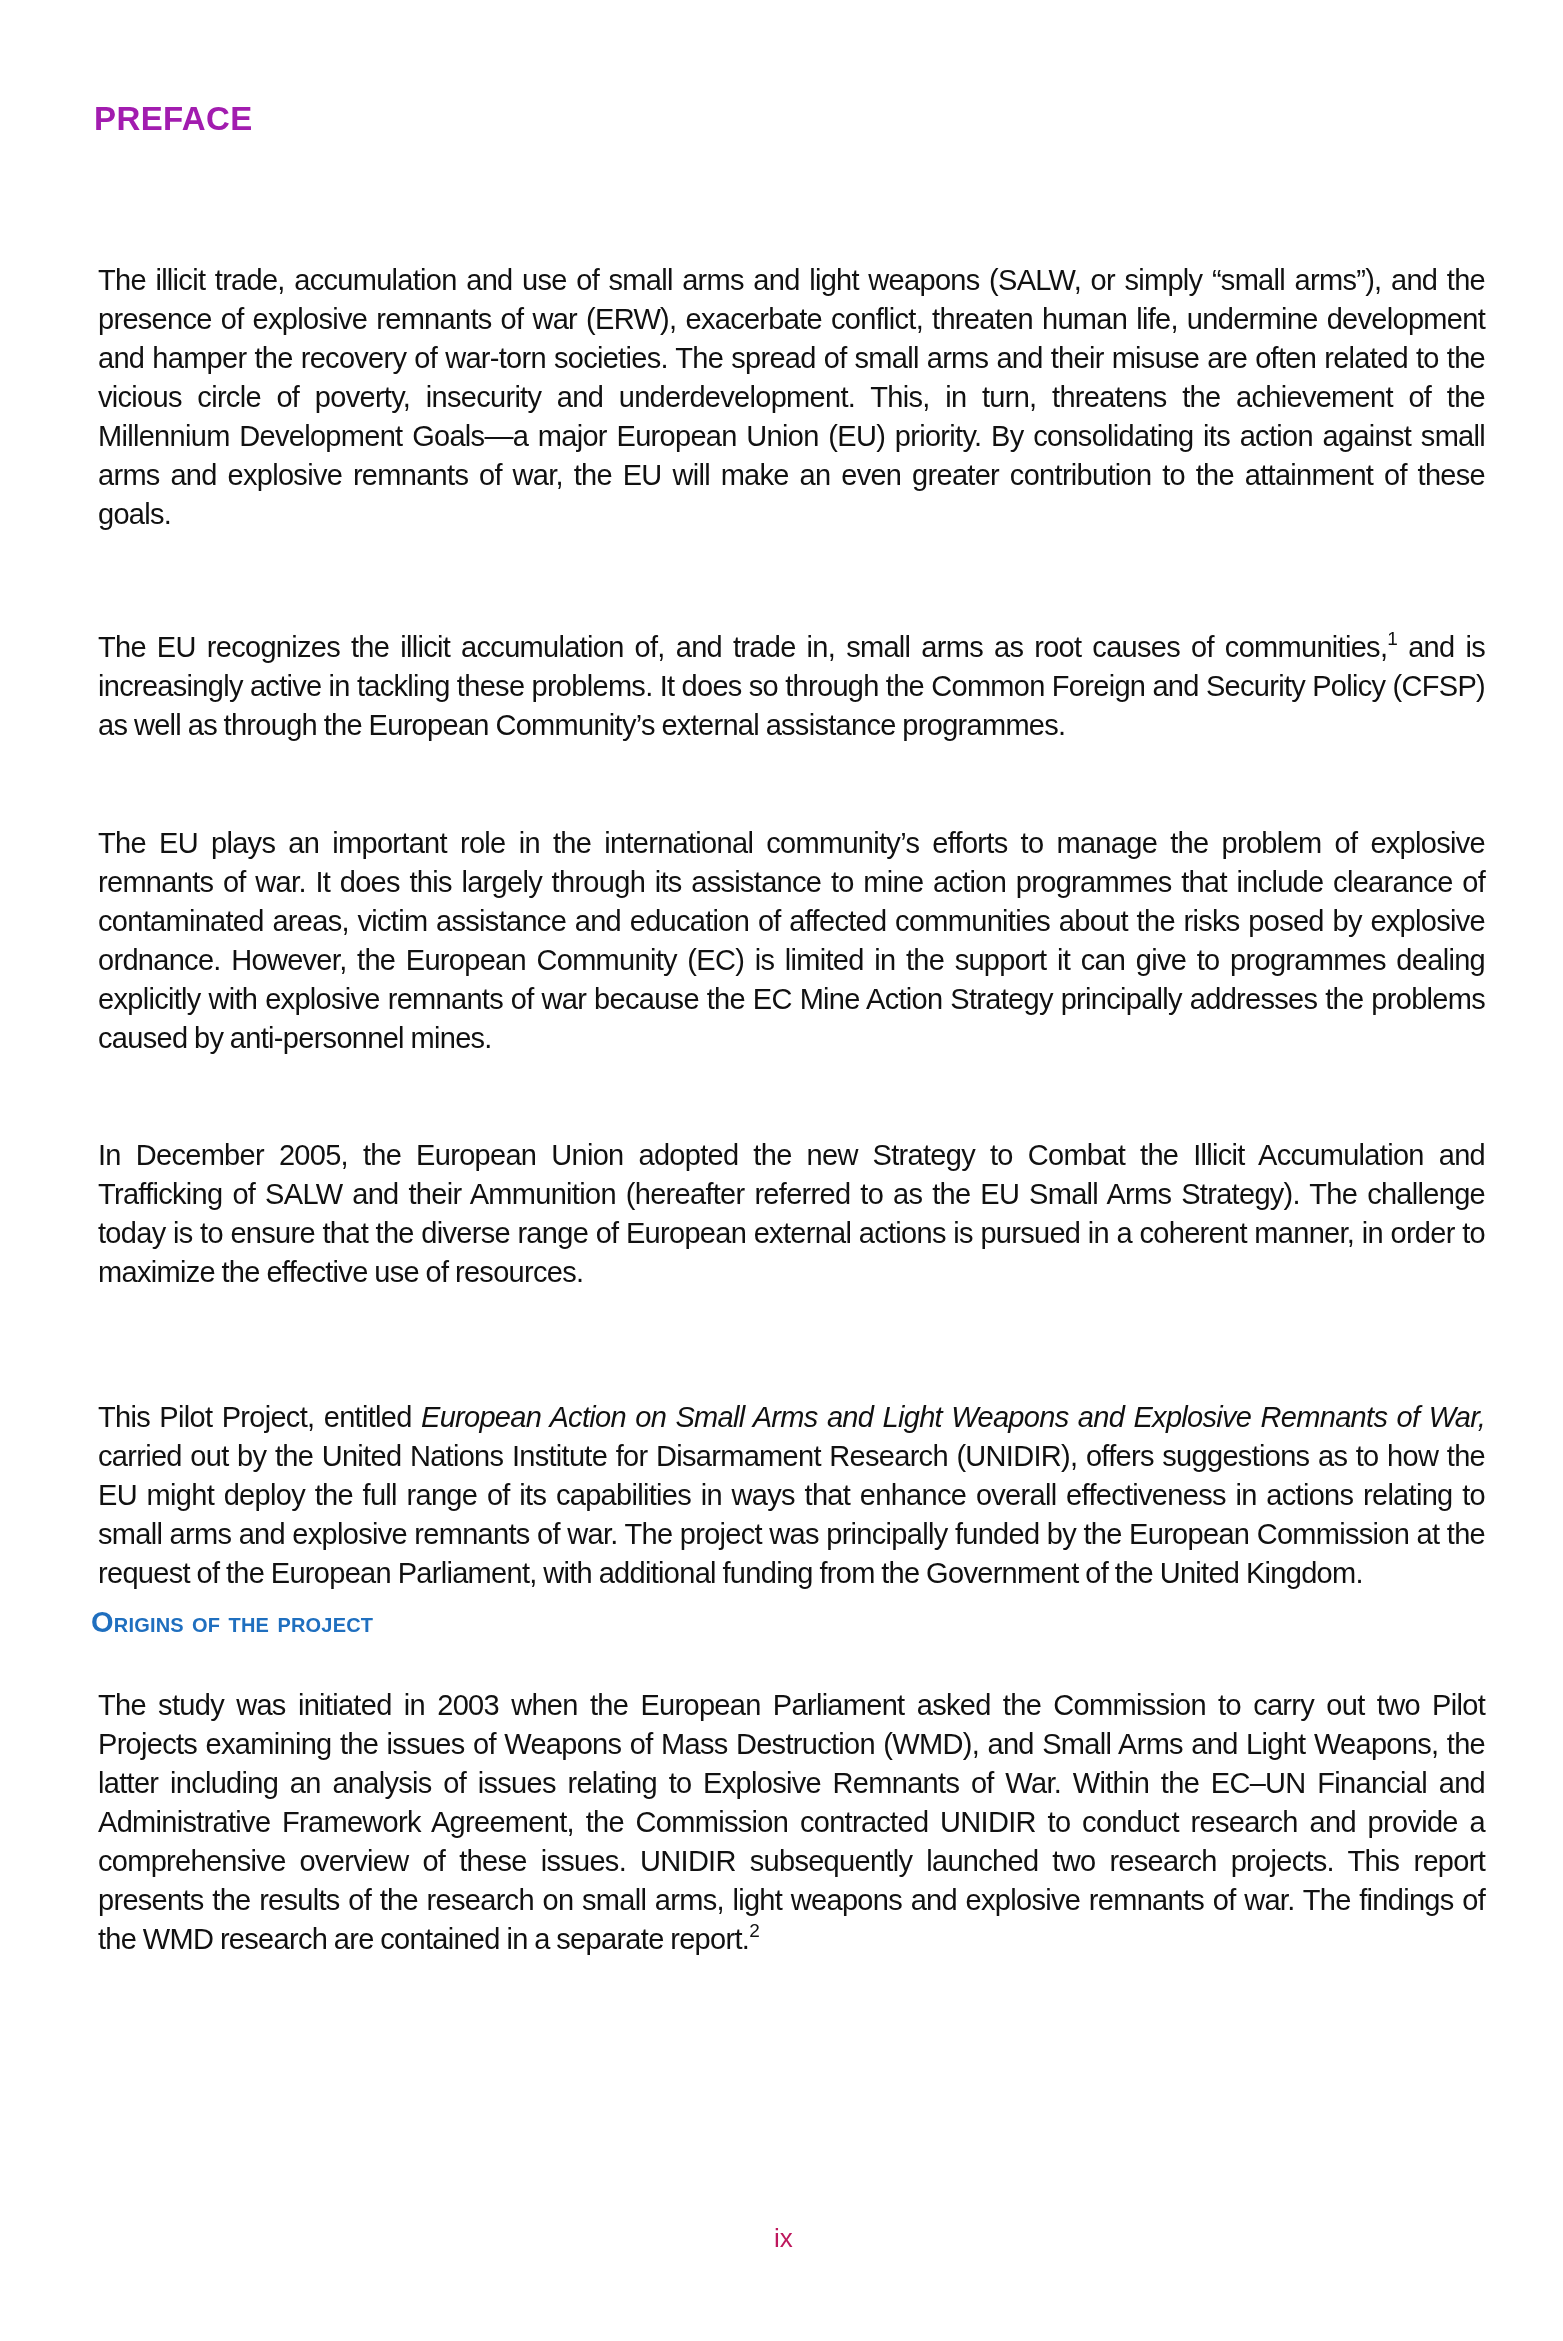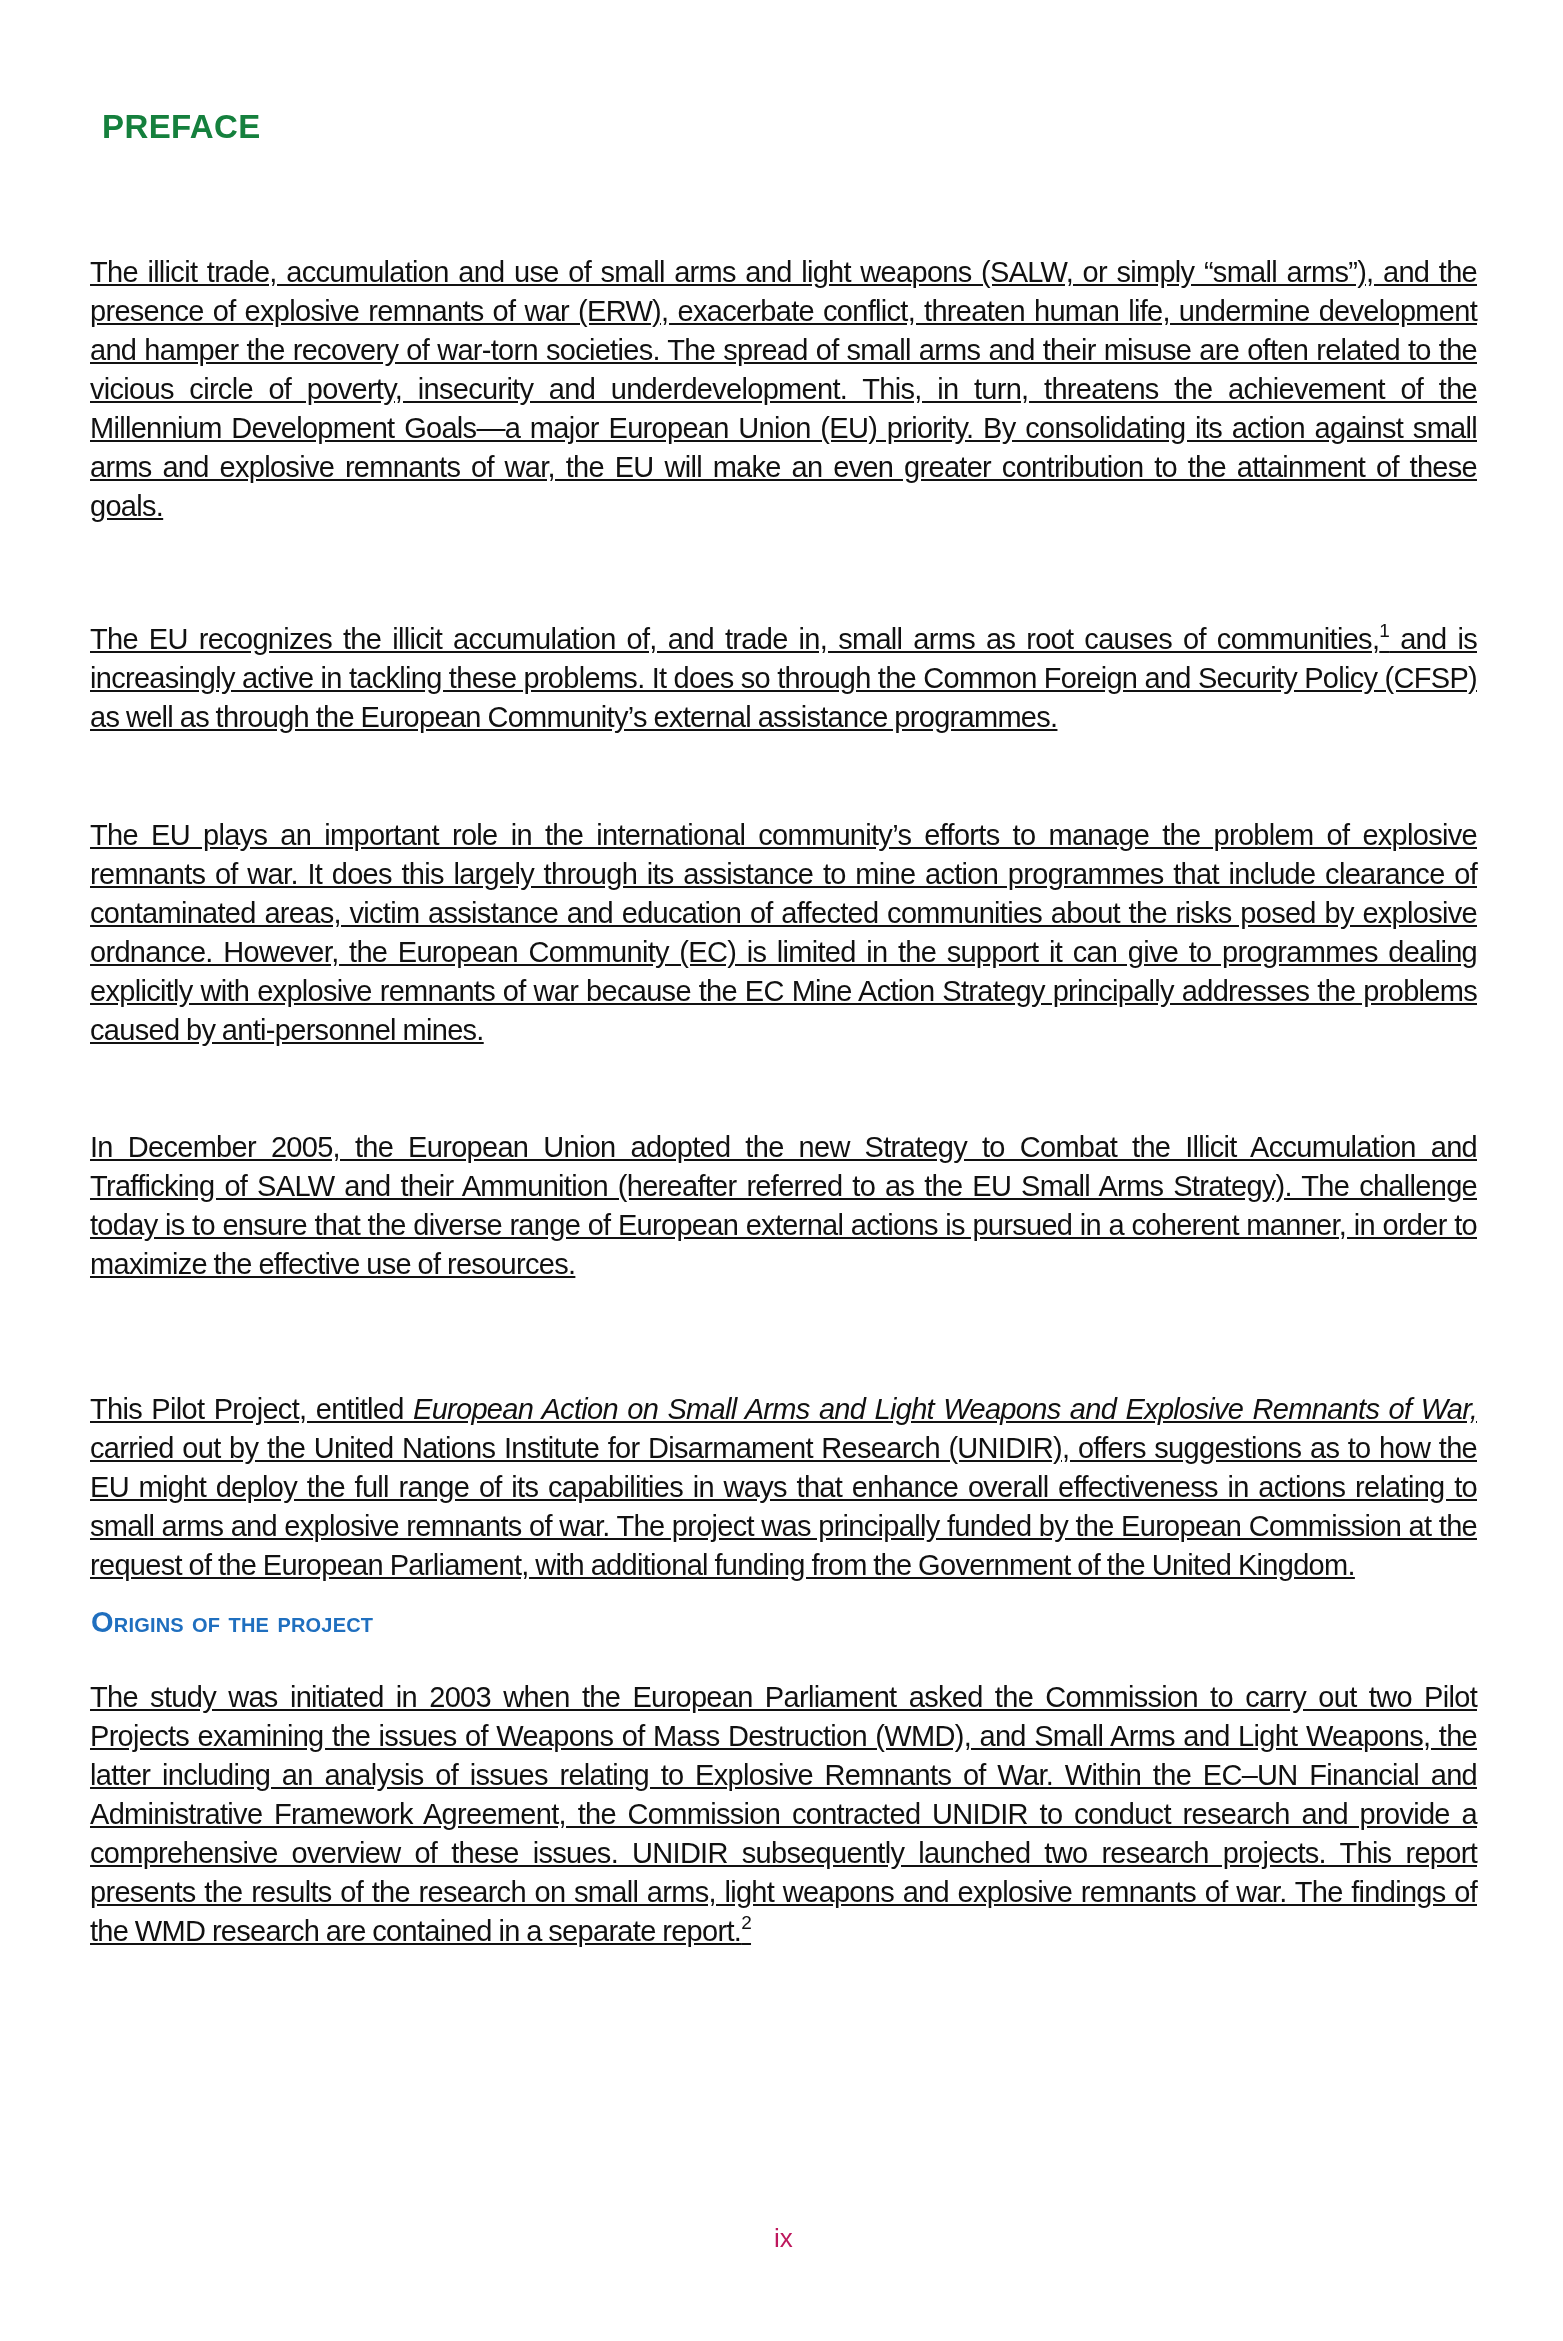--- a/index.html
+++ b/index.html
@@ -20,35 +20,34 @@
       left: 90px;
       top: 0;
       width: 1387px;
     }
     .title {
       position: absolute;
       left: 0;
       top: 96px;
       font-size: 33px;
       font-weight: bold;
-      color: #15803d;
+      color: #a21caf;
       letter-spacing: 0.4px;
-      margin: 12px;
+      margin: 4px;
     }
     .para {
       position: absolute;
       left: 0;
       width: 1387px;
-      margin: 0;
+      margin: 8px;
       font-size: 29px;
       line-height: 39px;
       text-align: justify;
       letter-spacing: -0.7px;
       word-spacing: -0.7px;
-      text-decoration: underline;
     }
     .para sup {
       font-size: 19px;
       line-height: 0;
       vertical-align: 11.6px;
     }
     .para em {
       font-style: italic;
     }
     .subheading {

